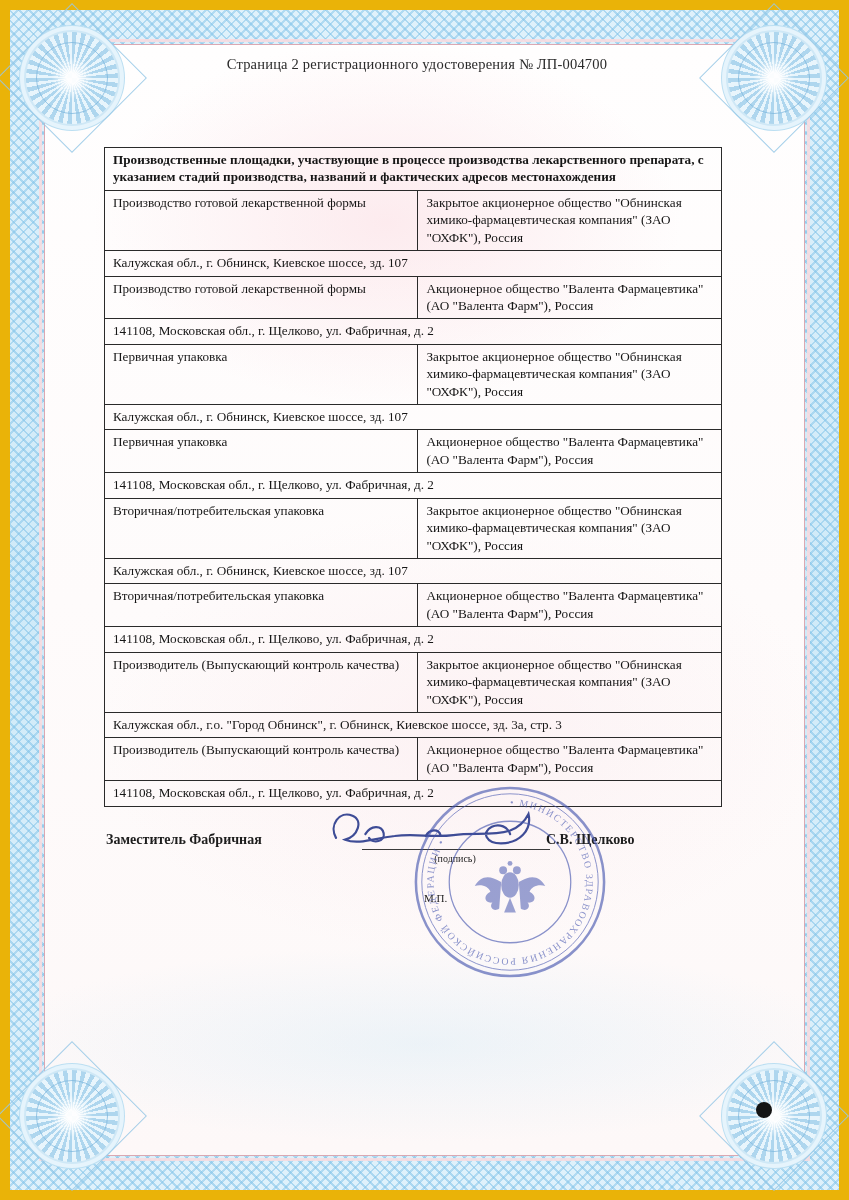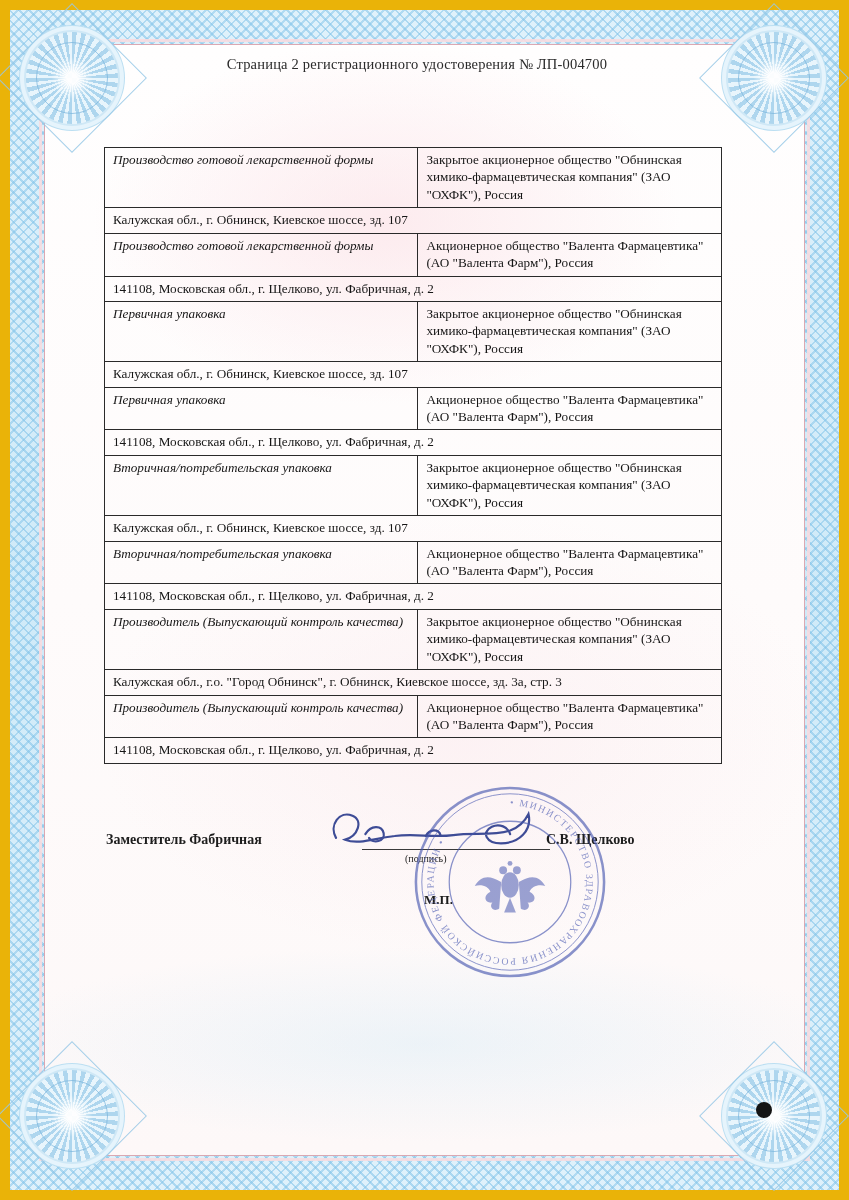--- a/index.html
+++ b/index.html
@@ -66,27 +66,27 @@
     border-collapse:collapse;z-index:2;
     font-size:13.2px;line-height:1.32;color:#161616;
   }
   .reg-table td{
     border:1px solid #2a2a2a;
     padding:3px 8px 4px 8px;
     vertical-align:top;
     background:transparent;
   }
   .reg-table td.hdr{font-weight:bold;}
-  .reg-table td.stage{font-style:italic;}
+  .reg-table td.stage{}
   
   .sig-left{position:absolute;left:106px;top:832px;font-weight:bold;font-size:14px;z-index:2;}
   .sig-right{position:absolute;left:546px;top:832px;font-weight:bold;font-size:14px;z-index:2;}
   .sig-line{position:absolute;left:362px;top:849px;width:188px;height:1px;background:#3a3a3a;z-index:2;}
-  .sig-caption{position:absolute;left:405px;top:853px;width:100px;text-align:left;font-size:10px;z-index:2;}
-  .seal-mark{position:absolute;left:424px;top:892px;font-size:13px;z-index:2;font-weight:bold;}
+  .sig-caption{position:absolute;left:405px;top:853px;width:100px;text-align:center;font-size:10px;z-index:2;}
+  .seal-mark{position:absolute;left:424px;top:892px;font-size:11px;z-index:2;}
   .signature-svg{position:absolute;left:310px;top:803px;width:250px;height:55px;z-index:2;}
   .stamp{position:absolute;left:412px;top:784px;width:196px;height:196px;opacity:.62;z-index:5;}
 </style>
 </head>
 <body>
 
 <div class="paper">
 
   <div class="frame"></div>
   <div class="inner"></div>
@@ -98,20 +98,23 @@
   <div class="punch-dot"></div>
 
   <div class="page-header">Страница 2 регистрационного удостоверения № ЛП-004700</div>
 
   <table class="reg-table">
     <colgroup>
         <col style="width:50.8%">
         <col>
       </colgroup>
     <tbody>
+      <tr>
+        <td class="hdr" colspan="2">Производственные площадки, участвующие в процессе производства лекарственного препарата, с указанием стадий производства, названий и фактических адресов местонахождения</td>
+      </tr>
       <tr>
         <td class="stage">Производство  готовой лекарственной формы</td>
         <td class="company">Закрытое акционерное общество "Обнинская химико-фармацевтическая компания" (ЗАО "ОХФК"), Россия</td>
       </tr>
       <tr>
         <td class="addr" colspan="2">Калужская обл., г. Обнинск, Киевское шоссе, зд. 107</td>
       </tr>
       <tr>
         <td class="stage">Производство  готовой лекарственной формы</td>
         <td class="company">Акционерное общество "Валента Фармацевтика" (АО "Валента Фарм"), Россия</td>

